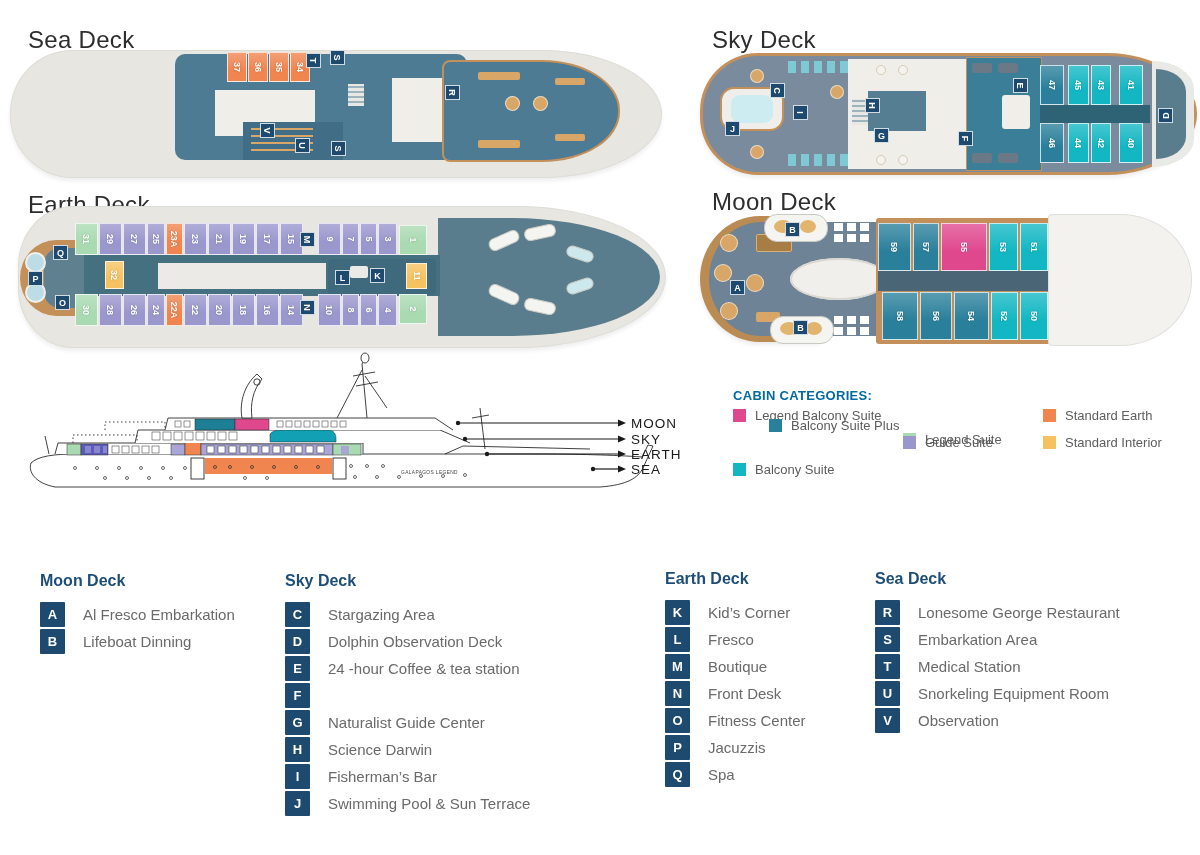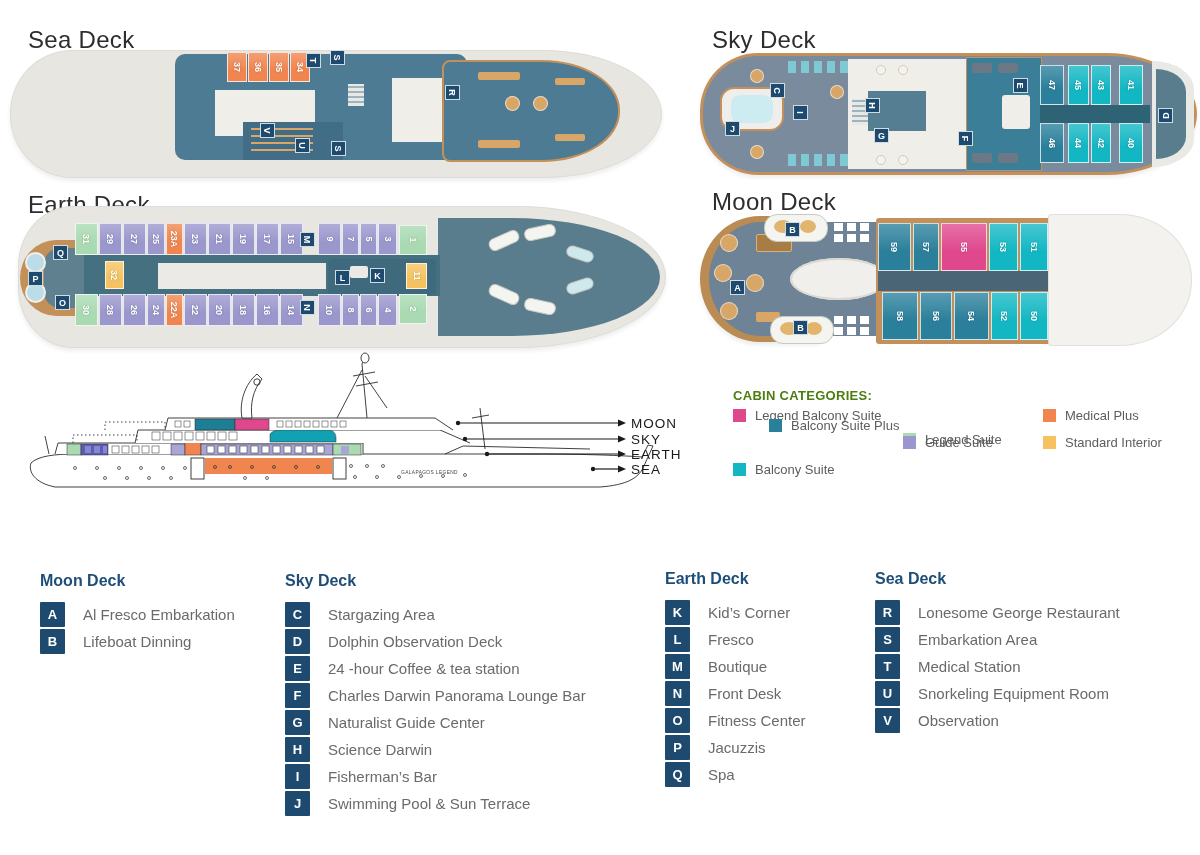--- a/index.html
+++ b/index.html
@@ -17,21 +17,21 @@
   .plan-badge{position:absolute;width:13px;height:13px;background:#1d4a6e;color:#fff;
               font-size:9px;font-weight:bold;display:flex;align-items:center;justify-content:center;
               border:1px solid rgba(255,255,255,.8);box-sizing:content-box;z-index:6;}
   .deco{position:absolute;}
   .wood-circle{position:absolute;border-radius:50%;background:#d8a768;border:1px solid rgba(255,255,255,.6);}
   .white-circle{position:absolute;border-radius:50%;background:#f4f3ef;border:1px solid #d8cbb2;}
   .jacuzzi{position:absolute;border-radius:50%;background:#bcdde8;border:2px solid #efefec;}
   .zodiac{position:absolute;background:#f4f4f0;border:1px solid #c9c9c2;border-radius:6px;}
   
   #cabin-categories{position:absolute;left:733px;top:388px;width:460px;height:100px;}
-  .cat-title{position:absolute;left:0;top:0;font-size:13px;font-weight:bold;color:#4d7c0f;letter-spacing:.3px;}
+  .cat-title{position:absolute;left:0;top:0;font-size:13px;font-weight:bold;color:#0369a1;letter-spacing:.3px;}
   .cat-item{position:absolute;display:flex;align-items:center;gap:9px;}
   .cat-swatch{width:13px;height:13px;flex:0 0 13px;}
   .cat-label{font-size:13px;color:#5d5d5d;white-space:nowrap;}
   
   .legend-col{position:absolute;}
   .legend-head{font-size:16px;font-weight:bold;color:#1e4e78;margin-bottom:11px;}
   .legend-item{display:flex;align-items:center;height:26px;margin-bottom:1px;}
   .legend-badge{width:25px;height:25px;background:#1d4a6e;color:#fff;font-size:13px;font-weight:bold;
                 display:flex;align-items:center;justify-content:center;border-radius:1px;flex:0 0 25px;}
   .legend-label{font-size:15px;color:#6a6a6a;padding-left:18px;white-space:nowrap;}
@@ -475,21 +475,21 @@
         <div class="cat-item" style="left: 170px; top: 20px; margin-top: 24px;">
           <span class="cat-swatch" style="background-color: rgb(169, 218, 178);"></span>
           <span class="cat-label">Legend Suite</span>
         </div>
         <div class="cat-item" style="left: 170px; top: 47px;">
           <span class="cat-swatch" style="background-color: rgb(154, 151, 205);"></span>
           <span class="cat-label">Guide Suite</span>
         </div>
         <div class="cat-item" style="left: 310px; top: 20px;">
           <span class="cat-swatch" style="background-color: rgb(240, 133, 79);"></span>
-          <span class="cat-label">Medical Plus</span>
+          <span class="cat-label">Standard Earth</span>
         </div>
         <div class="cat-item" style="left: 310px; top: 47px;">
           <span class="cat-swatch" style="background-color: rgb(246, 194, 95);"></span>
           <span class="cat-label">Standard Interior</span>
         </div>
       </div>
   </div>
 
   <div class="legend-col" style="left:40px;top:572px;">
     <div class="legend-head">Moon Deck</div>
@@ -514,21 +514,20 @@
         <div class="legend-item">
           <span class="legend-badge">D</span>
           <span class="legend-label">Dolphin Observation Deck</span>
         </div>
         <div class="legend-item">
           <span class="legend-badge">E</span>
           <span class="legend-label">24 -hour Coffee &amp; tea station</span>
         </div>
         <div class="legend-item">
           <span class="legend-badge">F</span>
-          <span class="legend-label">Charles Darwin Panorama Lounge Bar</span>
         </div>
         <div class="legend-item">
           <span class="legend-badge">G</span>
           <span class="legend-label">Naturalist Guide Center</span>
         </div>
         <div class="legend-item">
           <span class="legend-badge">H</span>
           <span class="legend-label">Science Darwin</span>
         </div>
         <div class="legend-item">

